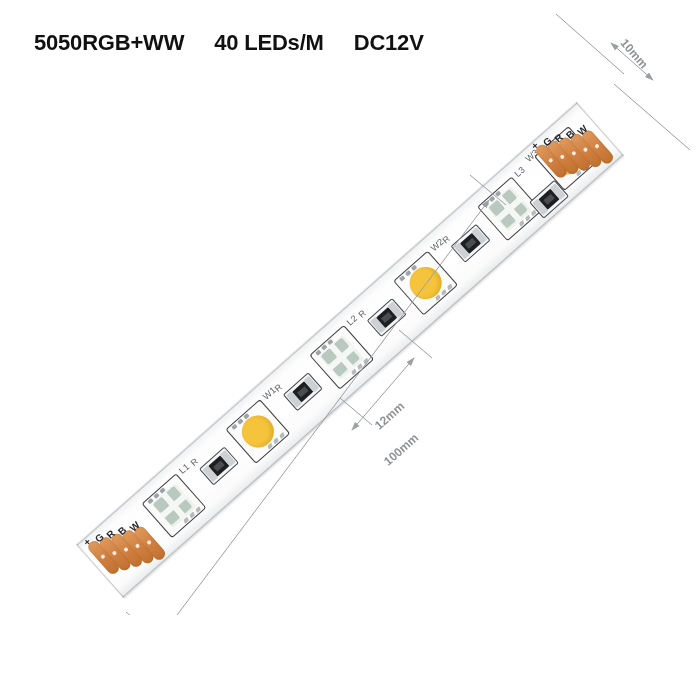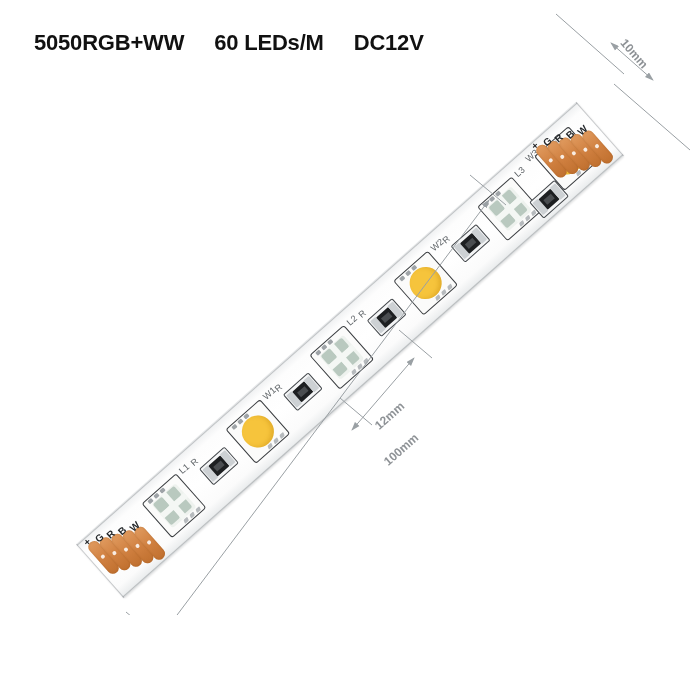--- a/index.html
+++ b/index.html
@@ -252,21 +252,21 @@
     font-weight: 600;
   }
 </style>
 </head>
 <body>
 
 <div id="canvas">
 
   <div id="title-bar">
     <span class="t-seg">5050RGB+WW</span>
-    <span class="t-seg">60 LEDs/M</span>
+    <span class="t-seg">40 LEDs/M</span>
     <span class="t-seg">DC12V</span>
   </div>
 
   <div id="strip-rotor">
     <div id="strip">
 
       <div class="strip-end-line" style="left:0px;"></div>
       <div class="strip-end-line" style="right:0px;"></div>
 
       <div class="padfield" style="left:6px;">

